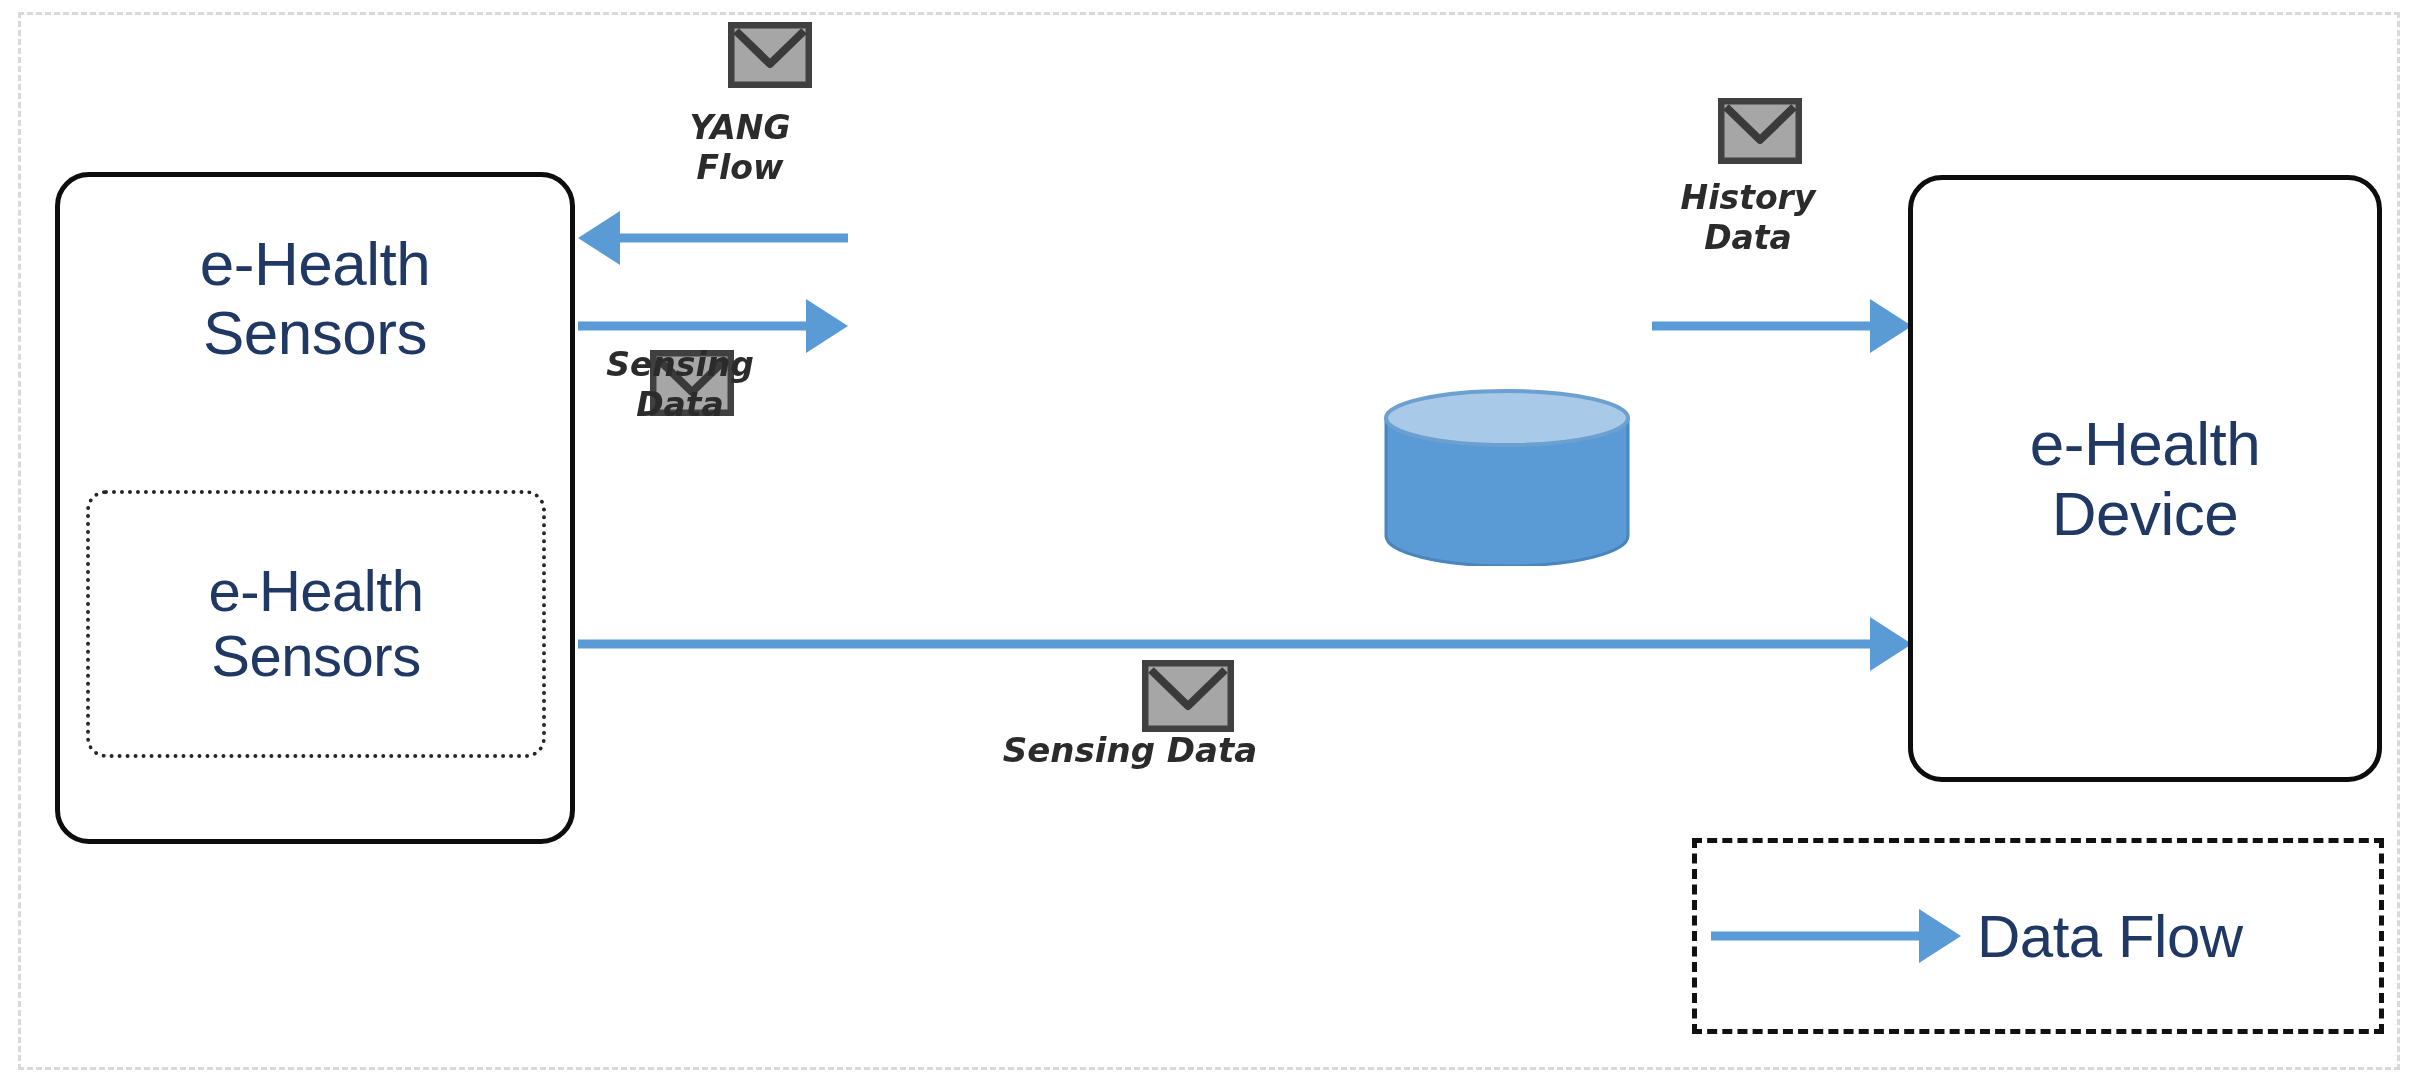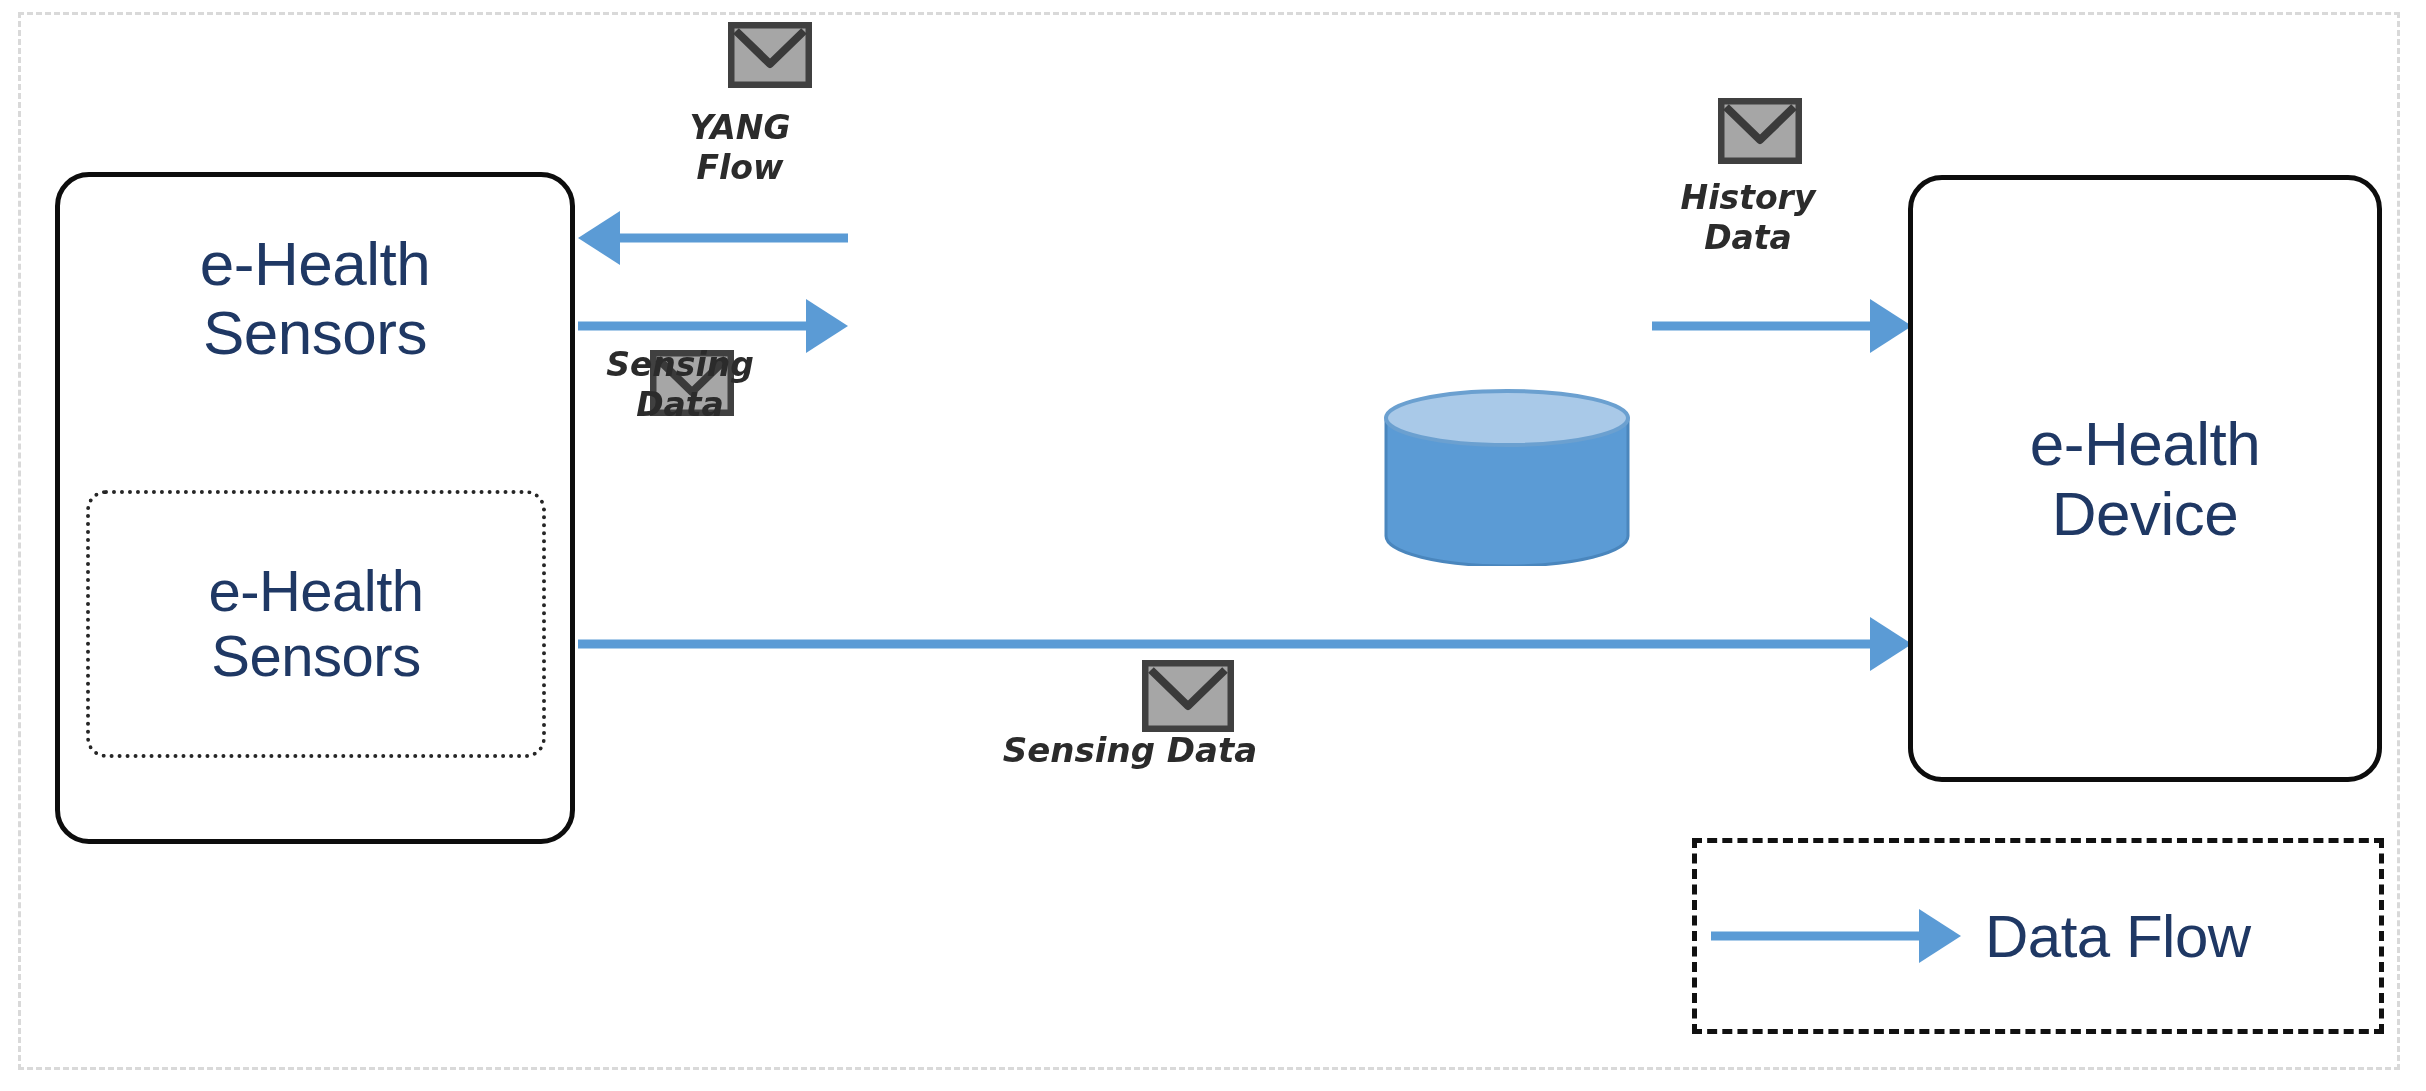--- a/index.html
+++ b/index.html
@@ -175,21 +175,21 @@
     position: relative;
     margin-left: 14px;
     width: 250px;
     height: 56px;
     flex: 0 0 auto;
   }
   #legend-label {
     color: #1f3864;
     font-size: 60px;
     white-space: nowrap;
-    margin-left: 24px;
+    margin-left: 16px;
     letter-spacing: -0.5px;
   }
 </style>
 </head>
 <body>
 
 <div id="canvas">
 
   <div id="outer-frame"></div>
 

